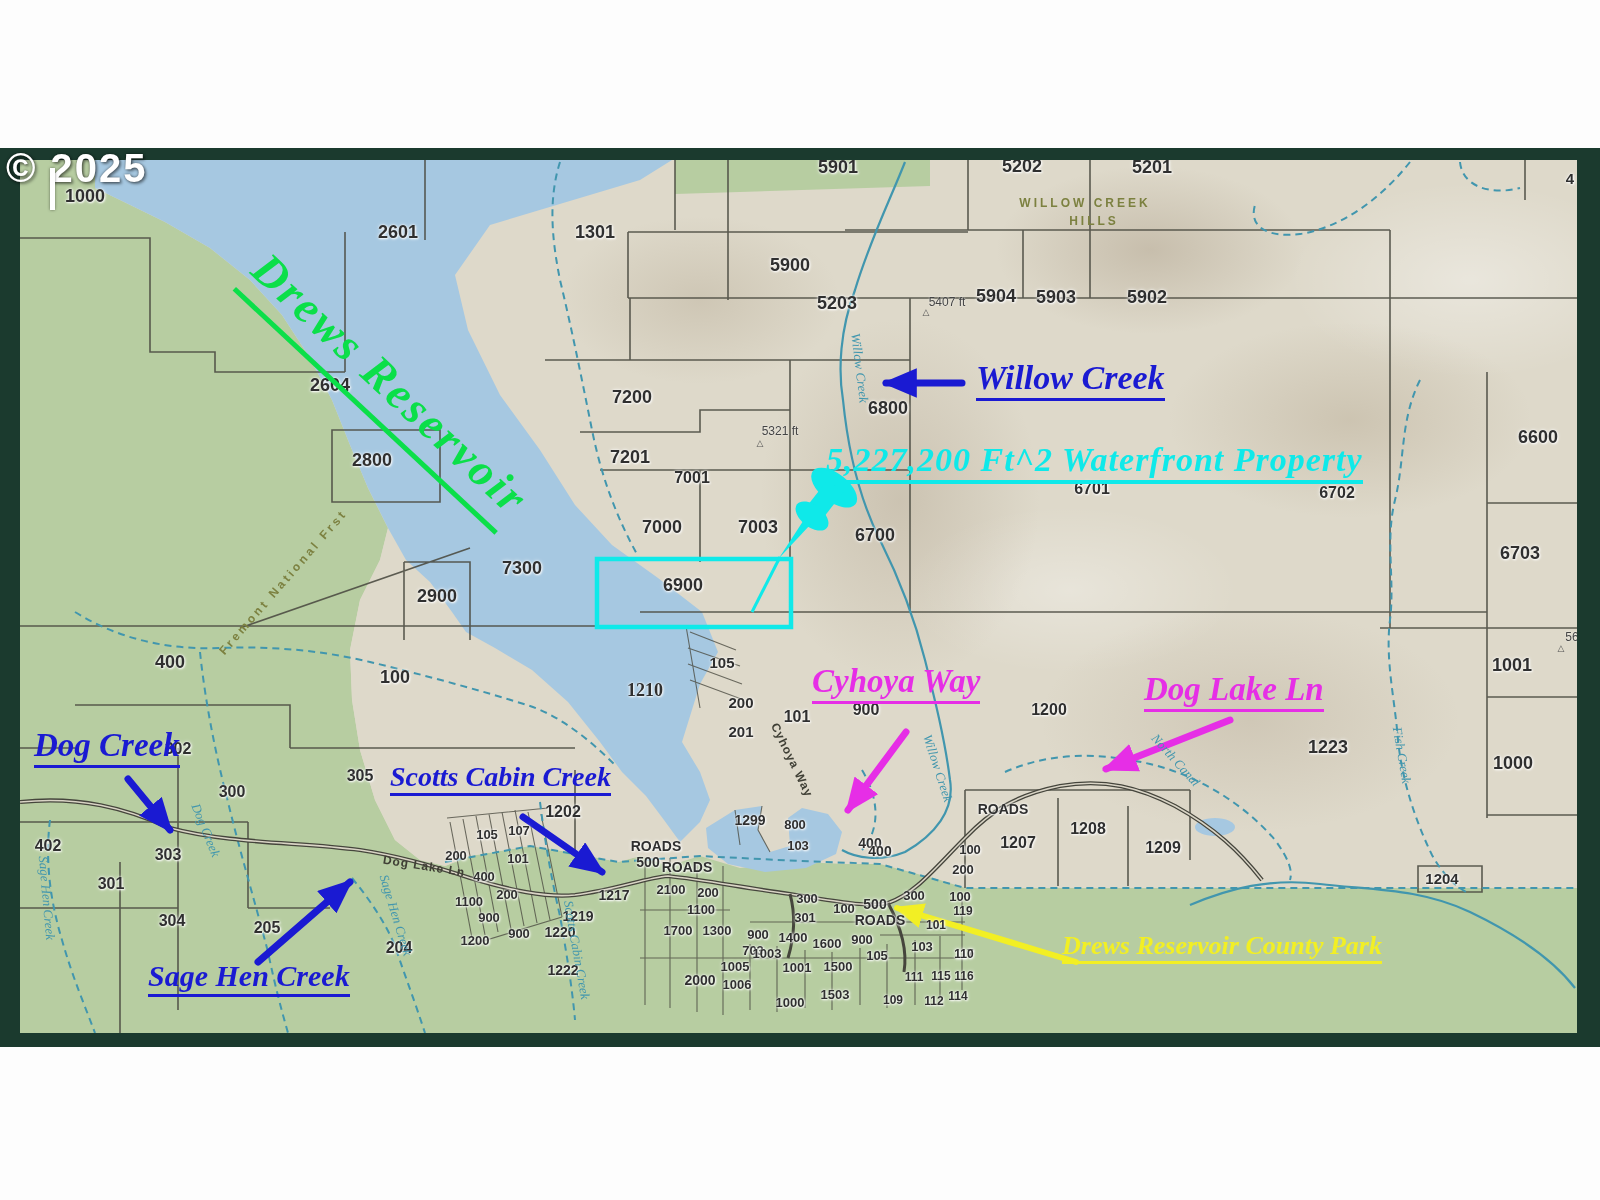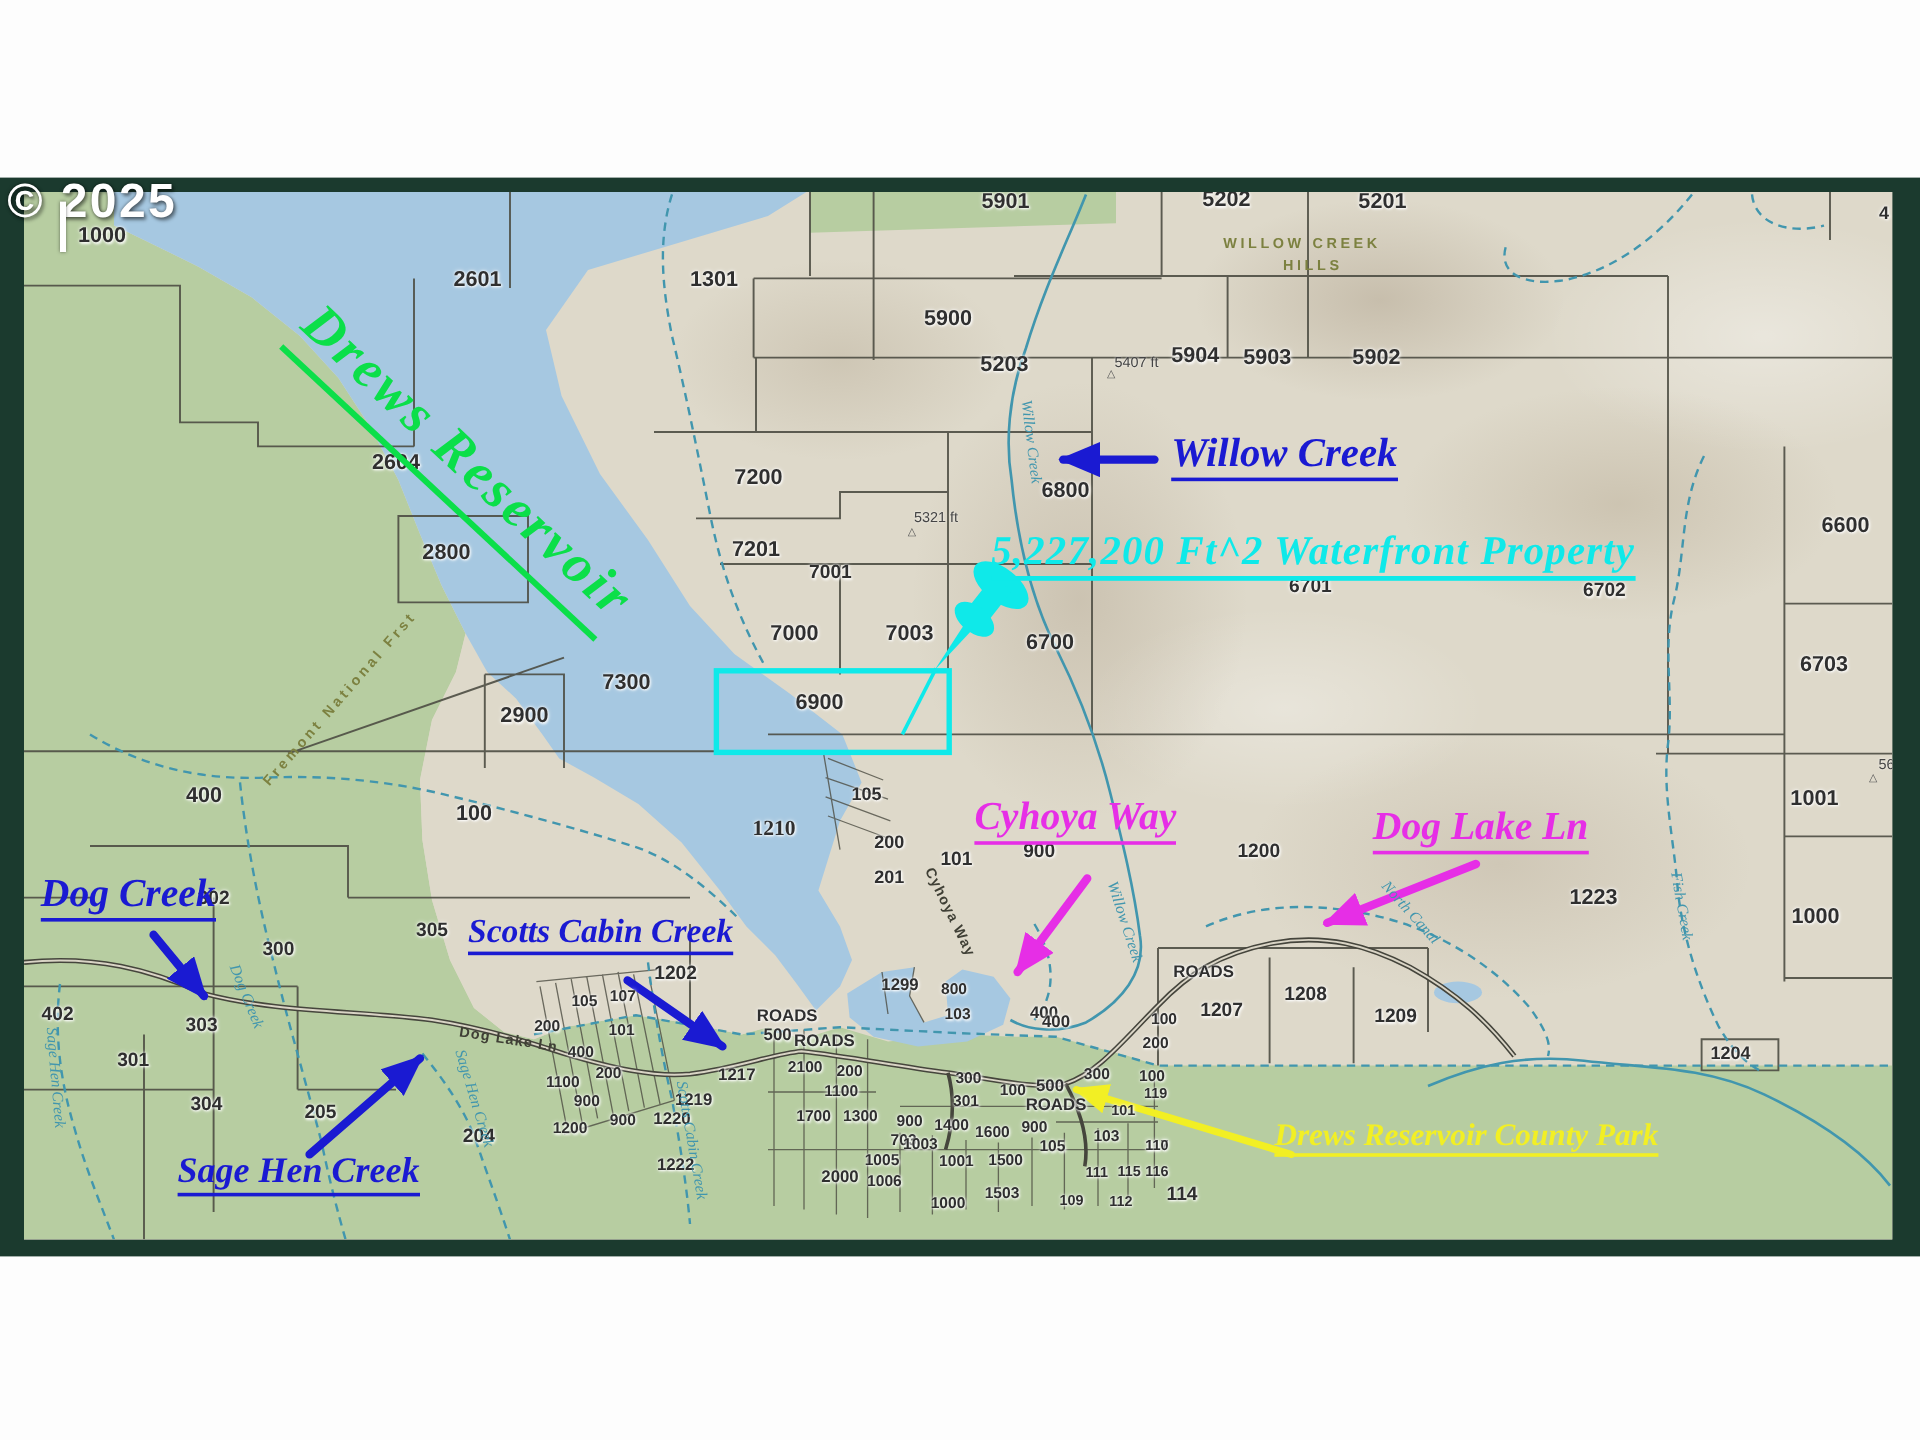--- a/index.html
+++ b/index.html
@@ -231,21 +231,21 @@
           <span class="lbl parcel" style="font-size: 13px; left: 778px; top: 685px; transform: translate(-50%, -50%);">103</span>
           <span class="lbl parcel" style="font-size: 14px; left: 850px; top: 683px; transform: translate(-50%, -50%);">400</span>
           <span class="lbl parcel" style="font-size: 13px; left: 857px; top: 795px; transform: translate(-50%, -50%);">105</span>
           <span class="lbl parcel" style="font-size: 13px; left: 902px; top: 786px; transform: translate(-50%, -50%);">103</span>
           <span class="lbl parcel" style="font-size: 12px; left: 894px; top: 817px; transform: translate(-50%, -50%);">111</span>
           <span class="lbl parcel" style="font-size: 12px; left: 921px; top: 816px; transform: translate(-50%, -50%);">115</span>
           <span class="lbl parcel" style="font-size: 12px; left: 944px; top: 816px; transform: translate(-50%, -50%);">116</span>
           <span class="lbl parcel" style="font-size: 12px; left: 944px; top: 794px; transform: translate(-50%, -50%);">117</span>
           <span class="lbl parcel" style="font-size: 12px; left: 873px; top: 840px; transform: translate(-50%, -50%);">109</span>
           <span class="lbl parcel" style="font-size: 12px; left: 914px; top: 841px; transform: translate(-50%, -50%);">112</span>
-          <span class="lbl parcel" style="font-size: 16px; left: 965px; top: 836px; transform: translate(-50%, -50%);">114</span>
+          <span class="lbl parcel" style="font-size: 12px; left: 938px; top: 836px; transform: translate(-50%, -50%);">114</span>
           <span class="lbl parcel" style="font-size: 14px; left: 855px; top: 744px; transform: translate(-50%, -50%);">500</span>
           <span class="lbl parcel" style="font-size: 14px; left: 860px; top: 760px; transform: translate(-50%, -50%);">ROADS</span>
           <span class="lbl parcel" style="font-size: 13px; left: 894px; top: 735px; transform: translate(-50%, -50%);">300</span>
           <span class="lbl parcel" style="font-size: 13px; left: 940px; top: 736px; transform: translate(-50%, -50%);">100</span>
           <span class="lbl parcel" style="font-size: 13px; left: 943px; top: 709px; transform: translate(-50%, -50%);">200</span>
           <span class="lbl parcel" style="font-size: 12px; left: 943px; top: 751px; transform: translate(-50%, -50%);">119</span>
           <span class="lbl parcel" style="font-size: 12px; left: 916px; top: 765px; transform: translate(-50%, -50%);">101</span>
           <span class="lbl parcel" style="font-size: 12px; left: 944px; top: 794px; transform: translate(-50%, -50%);">110</span>
           <span class="lbl parcel" style="font-size: 14px; left: 860px; top: 691px; transform: translate(-50%, -50%);">400</span>
           <span class="lbl parcel" style="font-size: 13px; left: 950px; top: 689px; transform: translate(-50%, -50%);">100</span>

